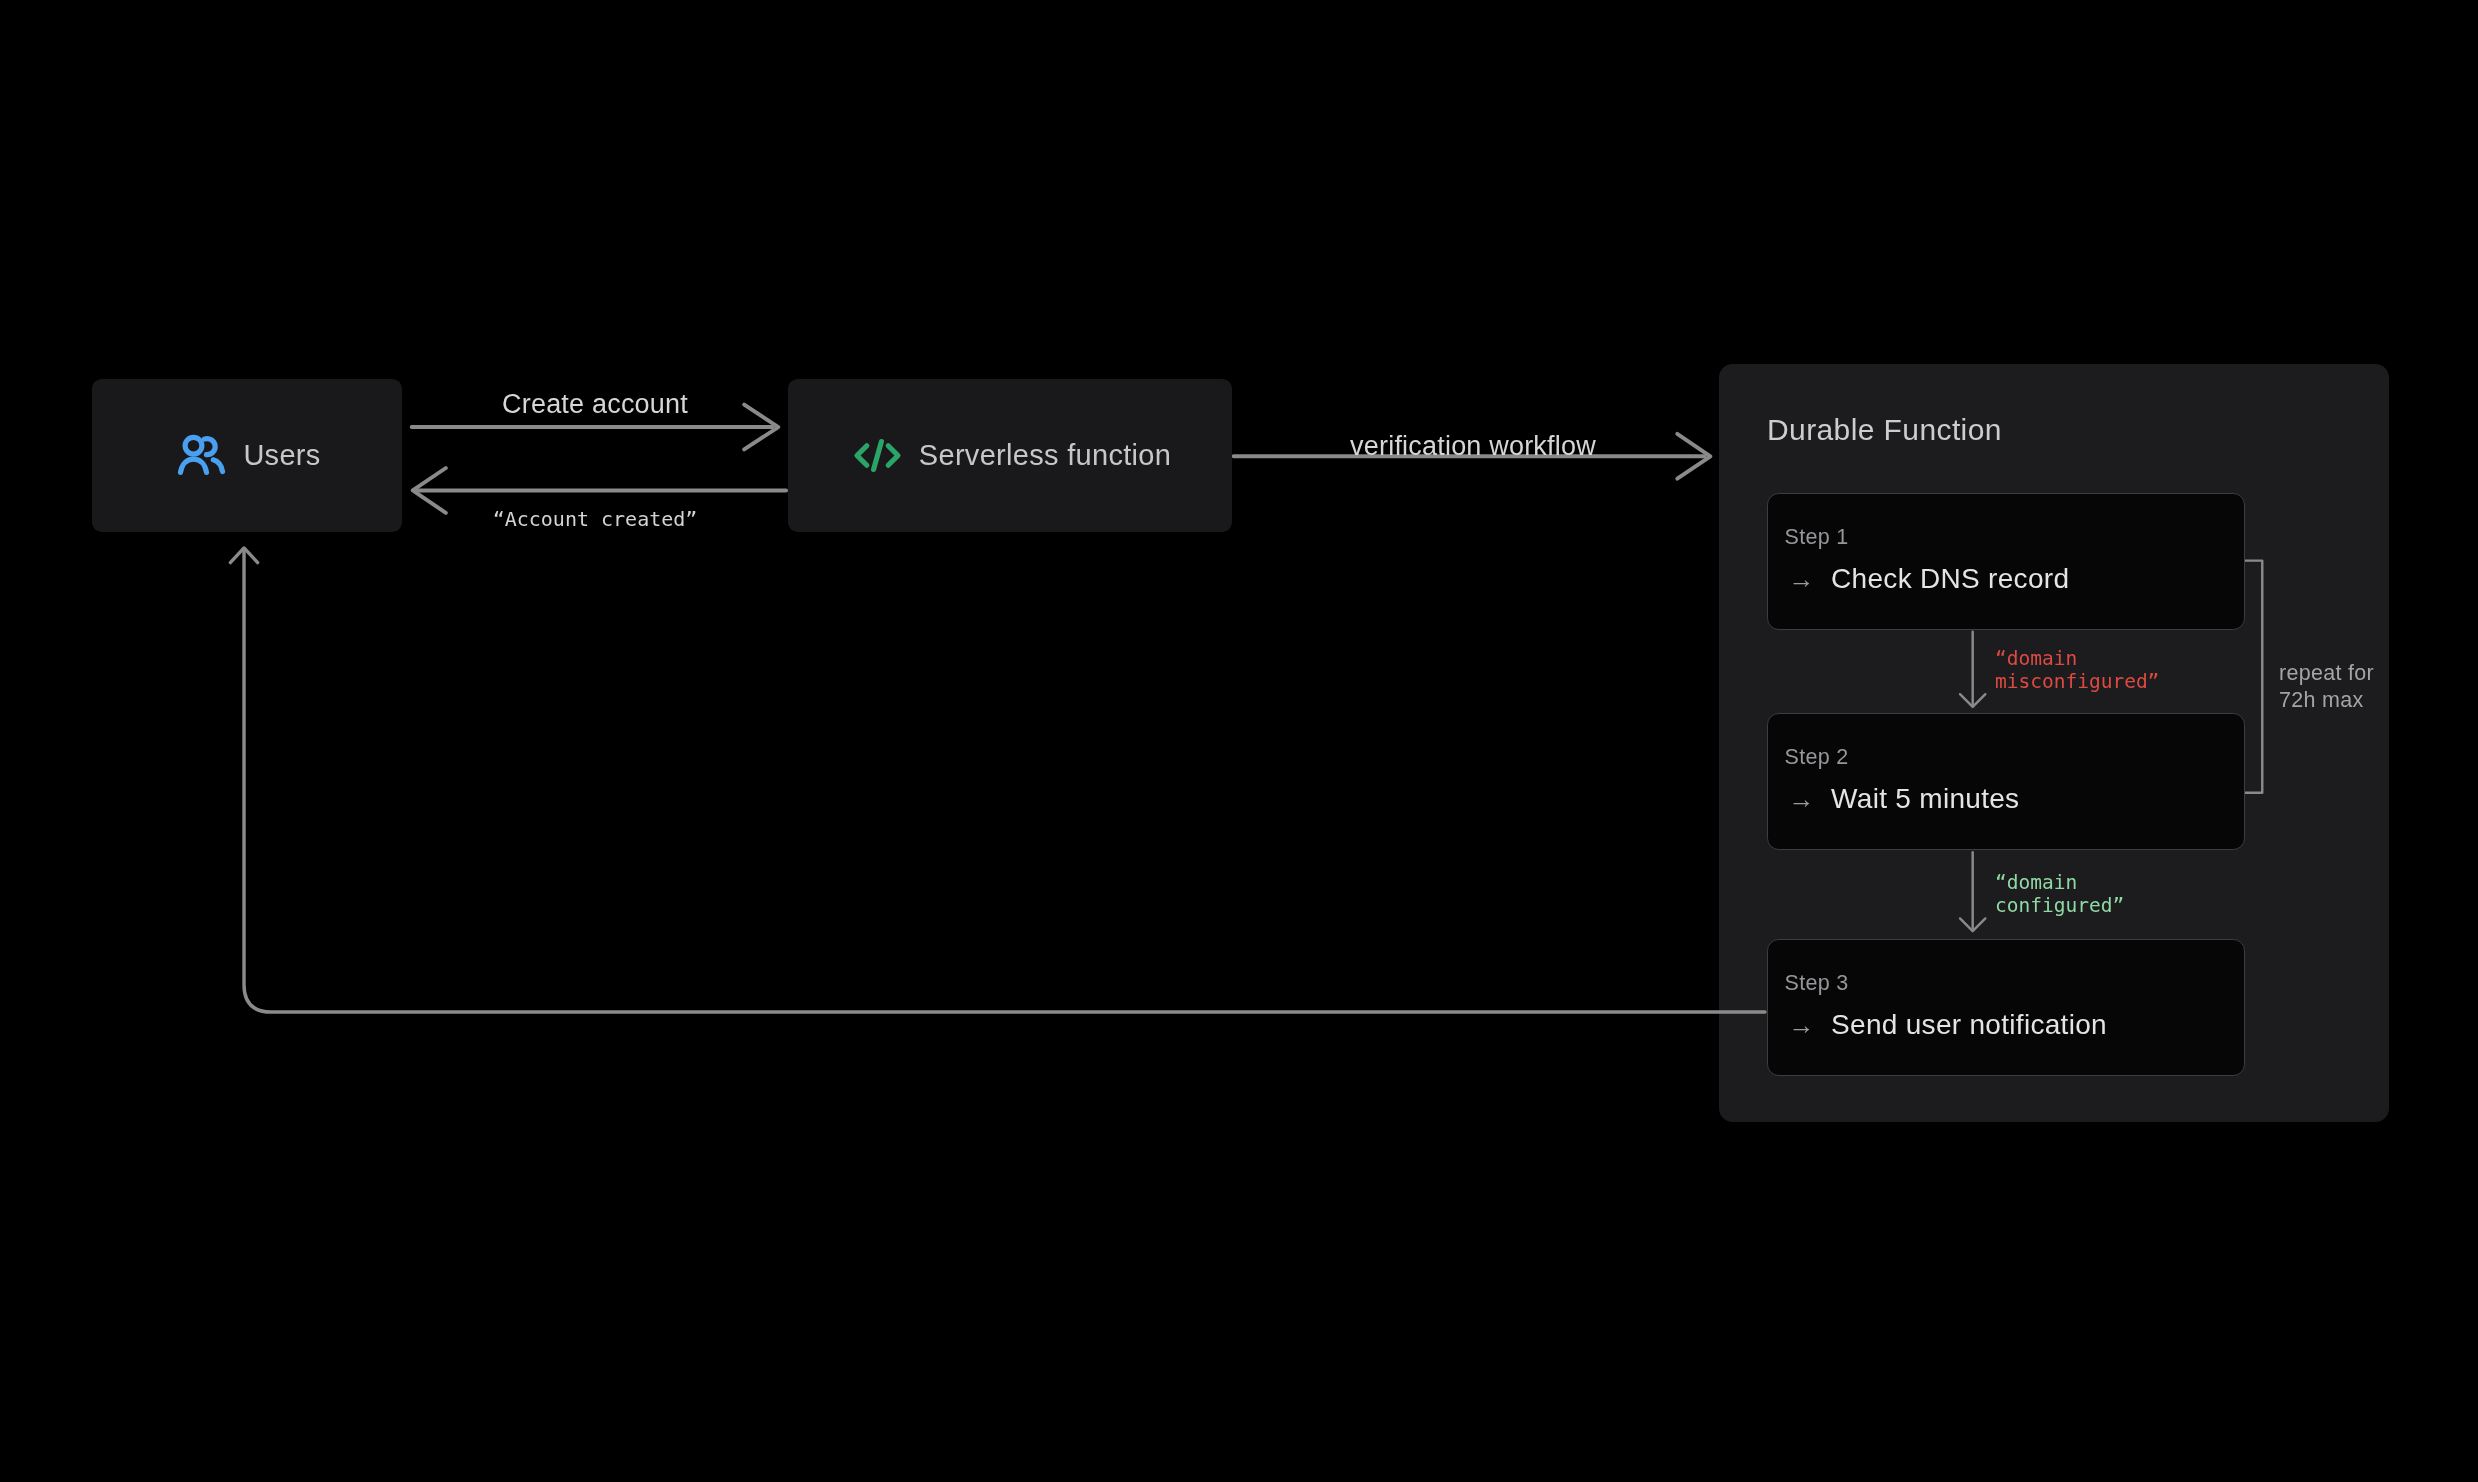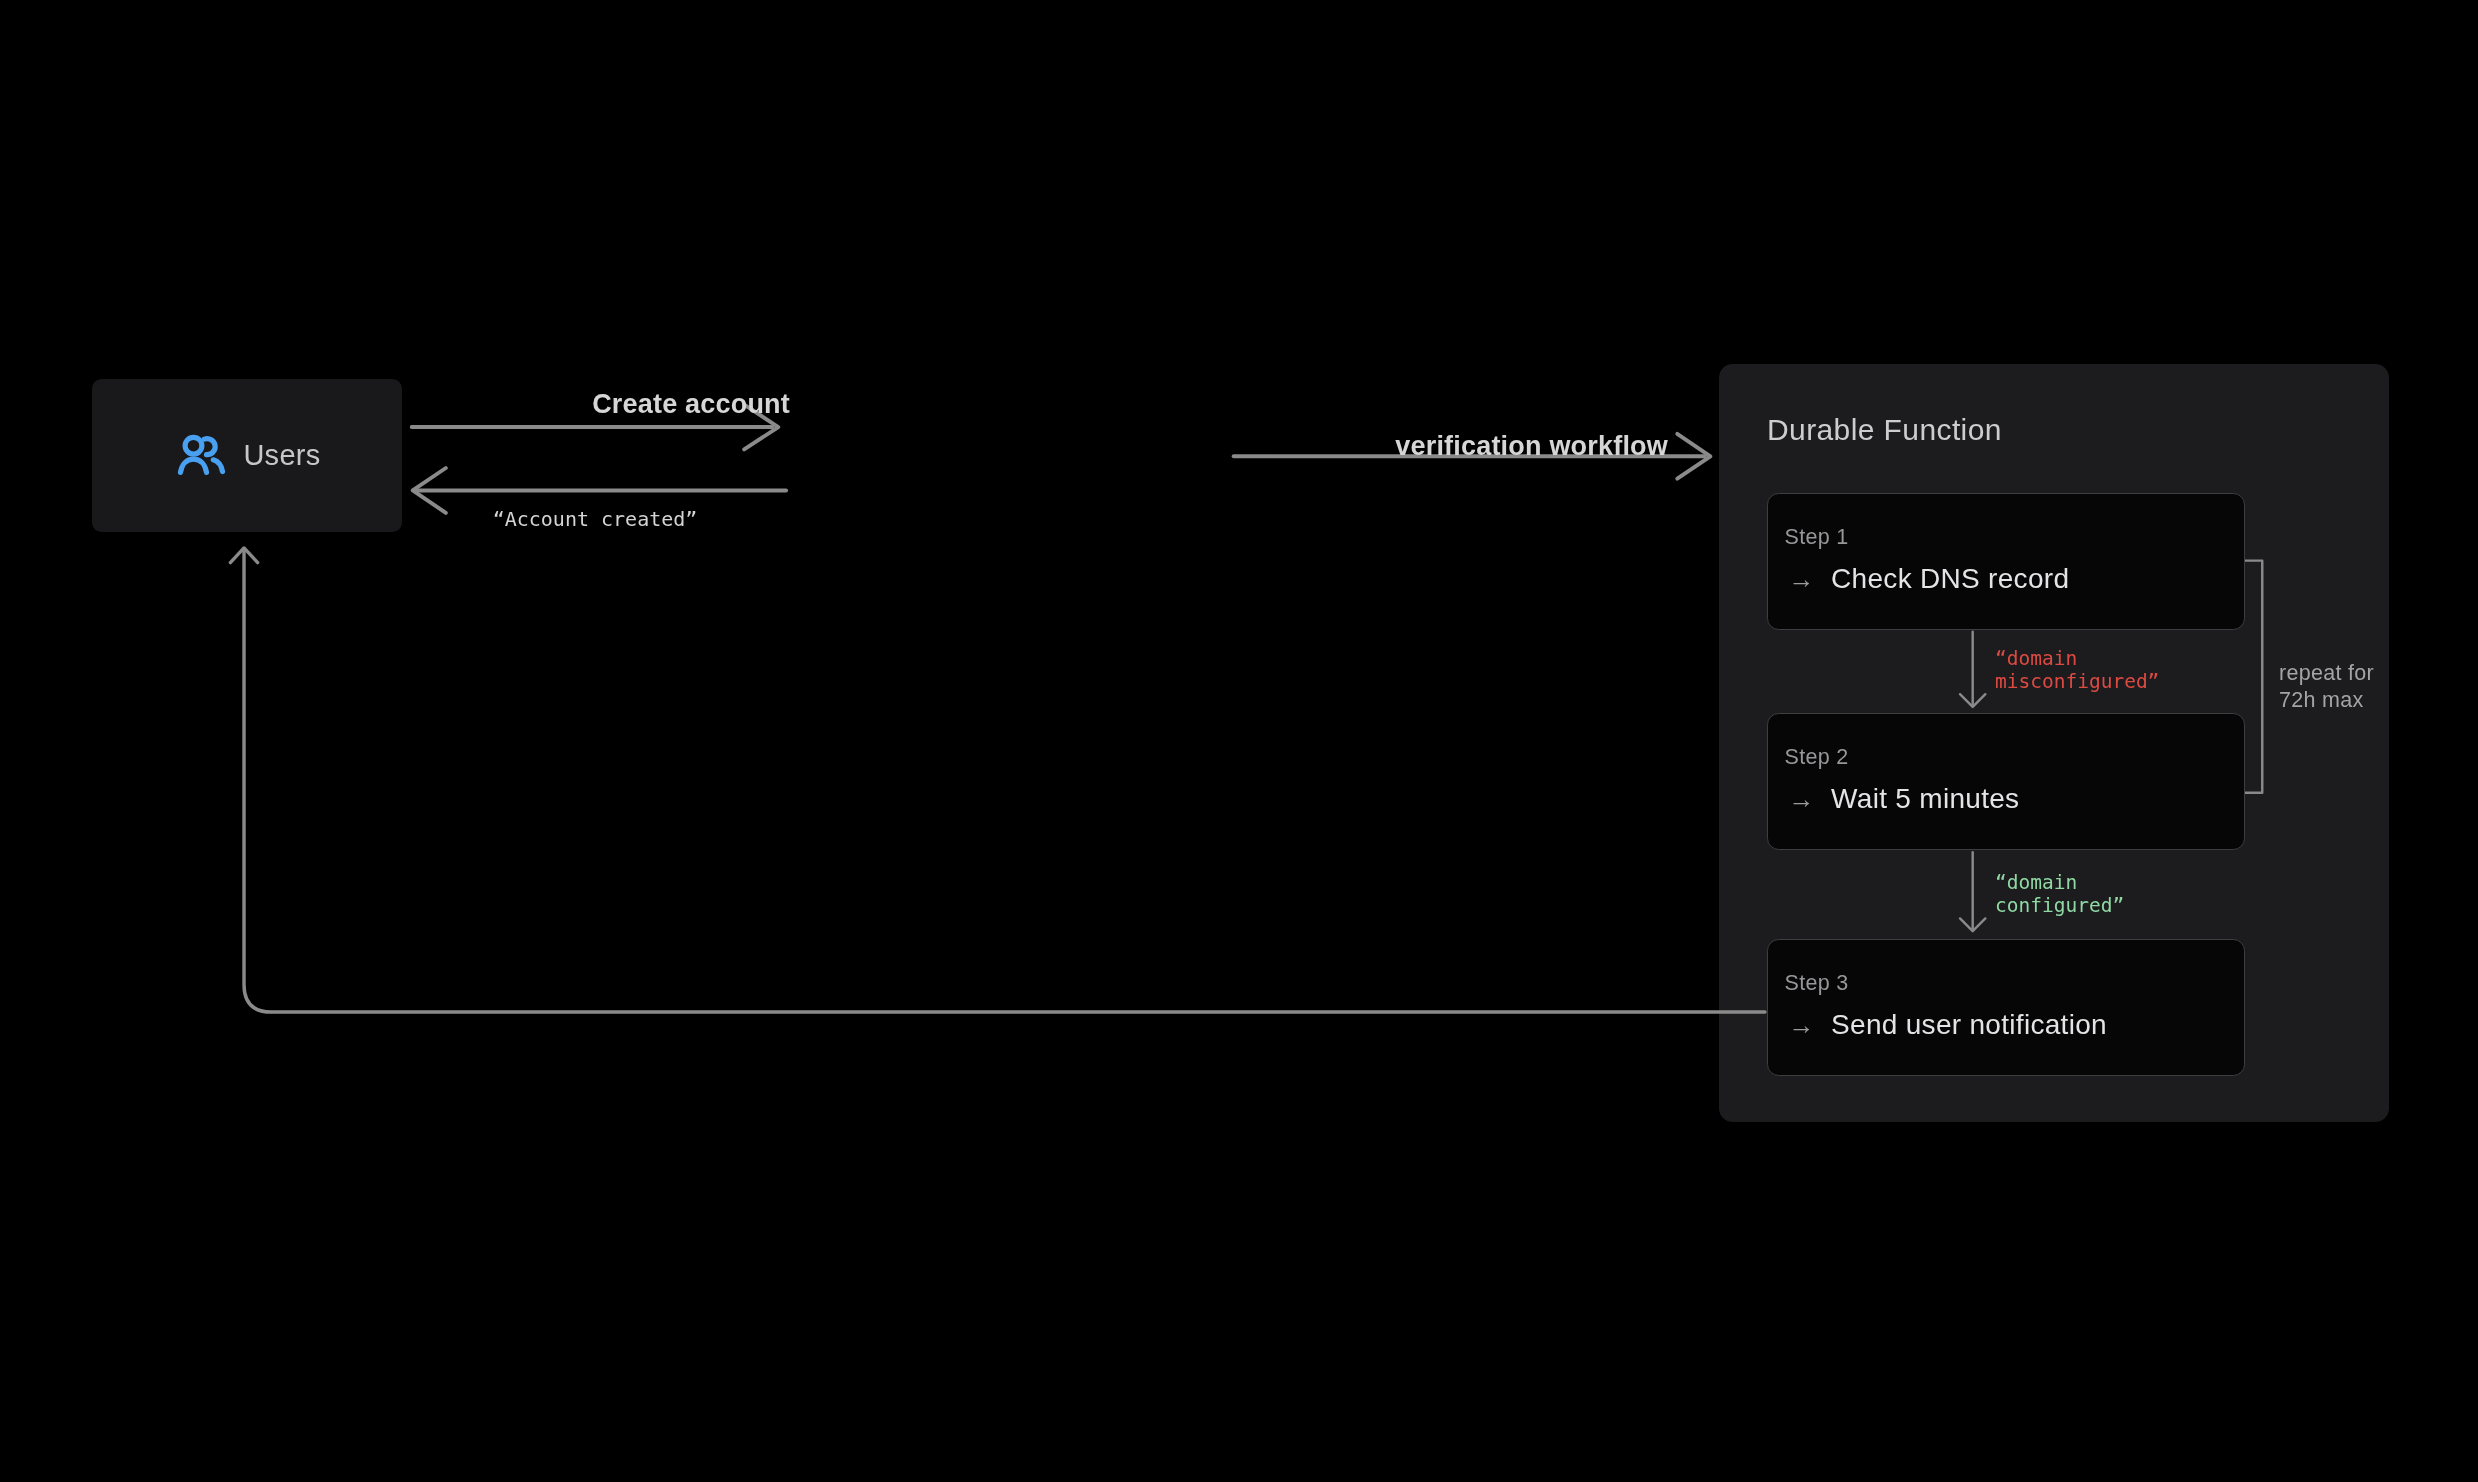--- a/index.html
+++ b/index.html
@@ -64,23 +64,23 @@
     gap: 16.6px;
     margin-top: 12.7px;
     padding-left: 3.9px;
   }
   .step-arrow-glyph { font-size: 26px; color: #9b9b9d; }
   .step-action { font-size: 28px; color: #e4e4e6; letter-spacing: 0.3px; }
 
   .edge-label-bold {
     position: absolute;
     font-size: 27px;
-    font-weight: 700;
+    font-weight: 400;
     color: #d6d6d6;
-    text-align: right;
+    text-align: center;
     letter-spacing: 0.2px;
     z-index: 3;
   }
   #label-create-account { left: 400px; top: 389px; width: 390px; }
   #label-triggers { left: 1278px; top: 426px; width: 390px; line-height: 41px; }
   #label-start-sending { left: 634px; top: 964px; width: 585px; }
 
   .mono { font-family: "DejaVu Sans Mono", monospace; }
   #label-account-created {
     position: absolute;
@@ -154,20 +154,28 @@
   <div class="node" id="users-box">
     <svg class="node-icon" width="57" height="57" viewBox="0 0 32 32" fill="none" stroke="#4aa0f0" stroke-width="2.9" stroke-linecap="round" stroke-linejoin="round">
       <circle cx="11.5" cy="10.5" r="4.7"></circle>
       <path d="M 4.2 25.5 C 5.0 20.6 7.9 18 11.5 18 C 15.1 18 18.0 20.6 18.8 25.5"></path>
       <path d="M 17.6 6.8 a 4.5 4.5 0 1 1 1.2 8.7"></path>
       <path d="M 22.6 18.4 C 25.4 19.2 27.2 21.6 27.8 25.0"></path>
     </svg>
     <span class="node-label">Users</span>
   </div>
 
+  <div class="node" id="serverless-box">
+    <svg class="node-icon" width="57" height="57" viewBox="0 0 32 32" fill="none" stroke="#2ba567" stroke-width="2.9" stroke-linecap="round" stroke-linejoin="round">
+      <polyline points="10,10.5 4.5,16 10,21.5"></polyline>
+      <polyline points="22,10.5 27.5,16 22,21.5"></polyline>
+      <line x1="18.2" y1="8.2" x2="13.8" y2="23.8"></line>
+    </svg>
+    <span class="node-label">Serverless function</span>
+  </div>
 
   <div id="durable-panel"></div>
   <div id="durable-title">Durable Function</div>
 
   <div class="step-card" id="step-1">
     <div class="step-name">Step 1</div>
     <div class="step-action-row">
       <span class="step-arrow-glyph">→</span>
       <span class="step-action">Check DNS record</span>
     </div>

